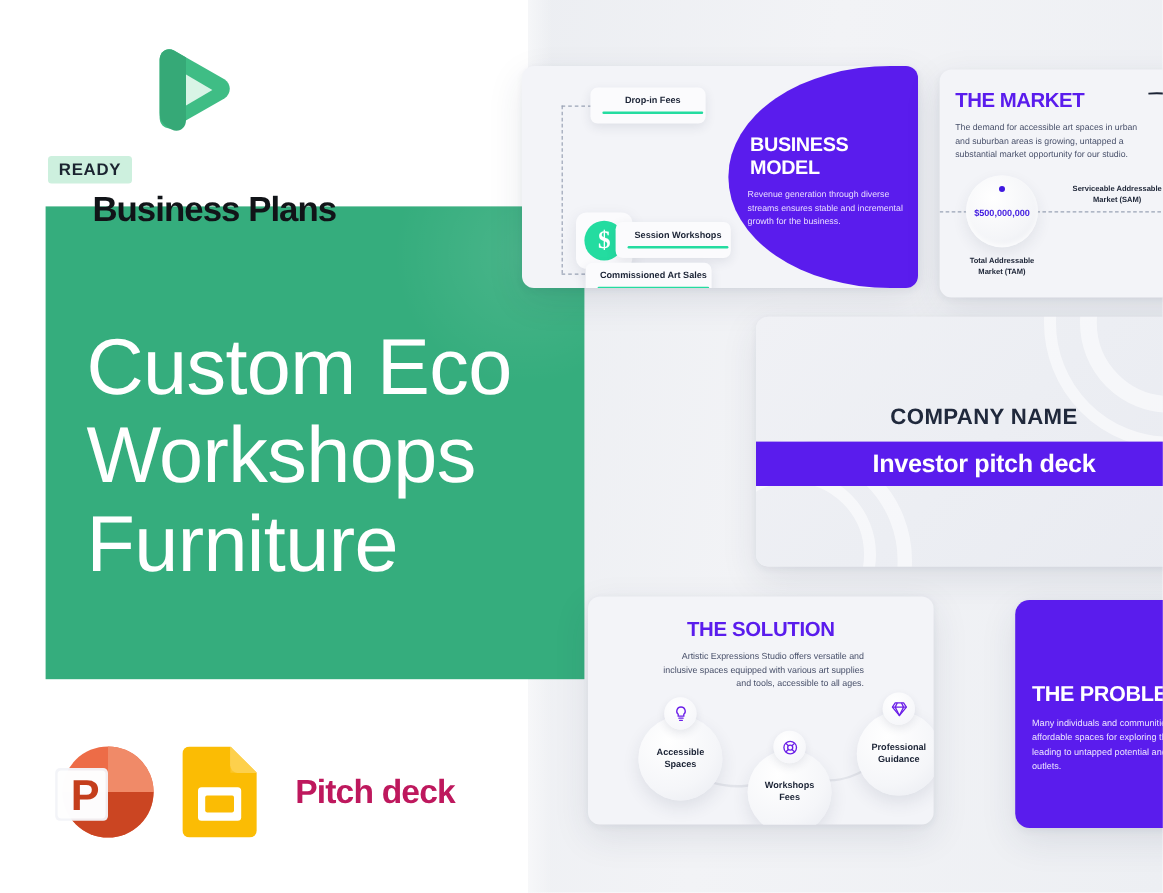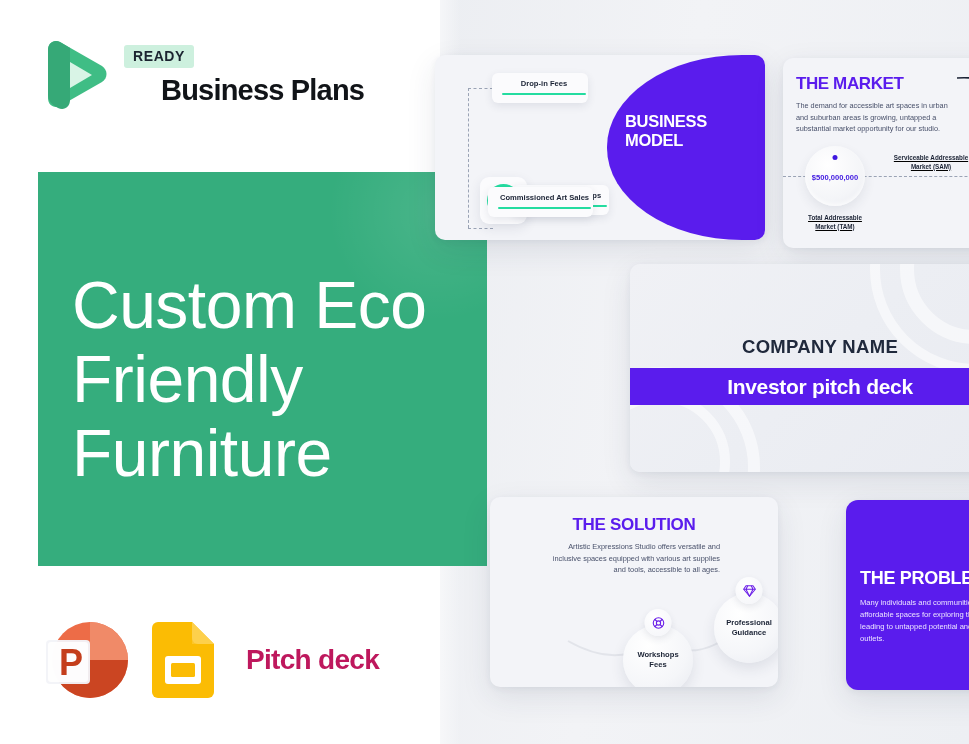--- a/index.html
+++ b/index.html
@@ -53,21 +53,21 @@
     font-size: 66px;
     line-height: 74px;
     font-weight: 400;
     letter-spacing: -0.5px;
     white-space: pre-line;
   }
 
   
   .logo-wrap {
     position: absolute; left: 40px; top: 36px;
-    display: flex; align-items: center; gap: 14px;
+    display: flex; align-items: center; gap: 14px; flex-direction: column;
   }
   .logo-mark { width: 70px; height: 78px; position: relative; }
   .logo-text-block { padding-top: 2px; }
   .badge-ready {
     display: inline-block;
     background: #cdf0de;
     color: #1b2430;
     font-size: 14px;
     font-weight: 700;
     letter-spacing: 0.6px;
@@ -139,21 +139,21 @@
   
   #slide-market { left: 783px; top: 58px; width: 250px; height: 190px; }
   #slide-market .mk-title {
     position: absolute; left: 13px; top: 16px;
     color: #5a1ced; font-size: 17px; font-weight: 800; letter-spacing: -0.4px;
   }
   #slide-market .mk-desc {
     position: absolute; left: 13px; top: 42px; width: 156px;
     color: #48506a; font-size: 7.3px; line-height: 11.5px;
   }
-  .mk-circle-wrap { position: absolute; top: 88px; text-decoration: underline; }
+  .mk-circle-wrap { position: absolute; top: 88px; }
   .mk-circle {
     width: 60px; height: 60px; border-radius: 50%;
     background: radial-gradient(circle at 38% 32%, #ffffff 0%, #f4f5f8 62%, #e7e9ef 100%);
     box-shadow: 0 5px 12px rgba(40,50,80,0.09), inset 0 -2px 4px rgba(255,255,255,0.8);
     position: relative;
   }
   .mk-dot { position: absolute; left: 50%; top: 9px; transform: translateX(-50%); width: 5px; height: 5px; border-radius: 50%; }
   .mk-val { position: absolute; left: 50%; top: 27px; transform: translateX(-50%); font-size: 7.6px; font-weight: 800; white-space: nowrap; }
   .mk-cap { margin-top: 8px; text-align: center; font-size: 6.3px; font-weight: 700; color: #1b2335; line-height: 8.5px; width: 76px; margin-left: -8px; white-space: pre-line; }
   .mk-arrow { position: absolute; left: 172px; top: 16px; }
@@ -228,60 +228,61 @@
 
 <div class="canvas">
 
   <div class="right-wash"></div>
   <div class="right-wash-fade"></div>
 
   <div class="green-block">
     <div class="glow"></div>
   </div>
   <div class="hero-title">Custom Eco
-Friendly
+Workshops
 Furniture</div>
 
   <div class="logo-wrap">
     <div class="logo-mark">
       <svg width="70" height="78" viewBox="0 0 70 78">
         <path d="M8 14 C8 7 14 3 20 6 L62 30 C68 34 68 42 62 46 L20 70 C14 73 8 69 8 62 Z" fill="#3fbd85"></path>
         <path d="M8 14 C8 7 14 3 20 6 L30 12 L30 64 C30 71 24 75 18 72 C12 69 8 65 8 58 Z" fill="#36a977"></path>
         <path d="M30 26 L52 39 L30 52 Z" fill="#d9f4e6"></path>
       </svg>
     </div>
     <div class="logo-text-block">
       <span class="badge-ready">READY</span>
       <div class="logo-title">Business Plans</div>
     </div>
   </div>
 
   <div class="slide" id="slide-business">
     <div class="purple-blob"></div>
     <div class="bm-title">BUSINESS
 MODEL</div>
+    <div class="bm-desc">Revenue generation through diverse streams ensures stable and incremental growth for the business.</div>
 
     <div class="dash-v" style="left:33px; top:33px; height:140px;"></div>
     <div class="dash-h" style="left:33px; top:33px; width:25px;"></div>
     <div class="dash-h" style="left:96px; top:145px; width:48px;"></div>
     <div class="dash-h" style="left:33px; top:173px; width:25px;"></div>
 
     <div class="dollar-card">
       <div class="dollar-circle">$</div>
     </div>
 
     <div class="bm-chip" style="left:57px; top:18px; width:96px;">
       <div class="lbl">Drop-in Fees</div>
       <div class="bar"></div>
     </div>
     <div class="bm-chip" style="left:78px; top:130px; width:96px;">
       <div class="lbl">Session Workshops</div>
       <div class="bar"></div>
     </div>
-    <div class="bm-chip" style="left:53px; top:132px; width:105px;">
+    <div class="bm-chip" style="left:53px; top:164px; width:105px;">
       <div class="lbl">Commissioned Art Sales</div>
       <div class="bar"></div>
     </div>
   </div>
 
   <div class="slide" id="slide-market">
     <div class="mk-title">THE MARKET</div>
     <div class="mk-desc">The demand for accessible art spaces in urban and suburban areas is growing, untapped a substantial market opportunity for our studio.</div>
     <div class="mk-arrow">
       <svg width="56" height="40" viewBox="0 0 56 40">
@@ -320,20 +321,29 @@
 
   <div class="slide" id="slide-solution">
     <div class="sol-title">THE SOLUTION</div>
     <div class="sol-desc">Artistic Expressions Studio offers versatile and inclusive spaces equipped with various art supplies and tools, accessible to all ages.</div>
 
     <svg width="332" height="190" style="position:absolute;left:0;top:0;">
       <path d="M78 144 C120 168 150 158 168 140" stroke="#e2e4ea" stroke-width="2" fill="none"></path>
       <path d="M168 140 C196 164 225 152 248 132" stroke="#e2e4ea" stroke-width="2" fill="none"></path>
     </svg>
 
+    <div class="sol-node" style="left:42px; top:100px;">
+      <div class="sol-icon">
+        <svg width="14" height="14" viewBox="0 0 24 24" fill="none" stroke="#6b1fe8" stroke-width="1.9" stroke-linecap="round">
+          <path d="M9 18h6M10 21h4M12 2a6 6 0 0 0-4 10.5V15h8v-2.5A6 6 0 0 0 12 2z"></path>
+        </svg>
+      </div>
+      <div class="sol-ball">Accessible
+Spaces</div>
+    </div>
 
     <div class="sol-node" style="left:133px; top:128px;">
       <div class="sol-icon">
         <svg width="14" height="14" viewBox="0 0 24 24" fill="none" stroke="#6b1fe8" stroke-width="1.9">
           <circle cx="12" cy="12" r="9"></circle>
             <circle cx="12" cy="12" r="3.6"></circle>
           <path d="M5.6 5.6l3.8 3.8M14.6 14.6l3.8 3.8M18.4 5.6l-3.8 3.8M9.4 14.6l-3.8 3.8"></path>
         </svg>
       </div>
       <div class="sol-ball">Workshops

